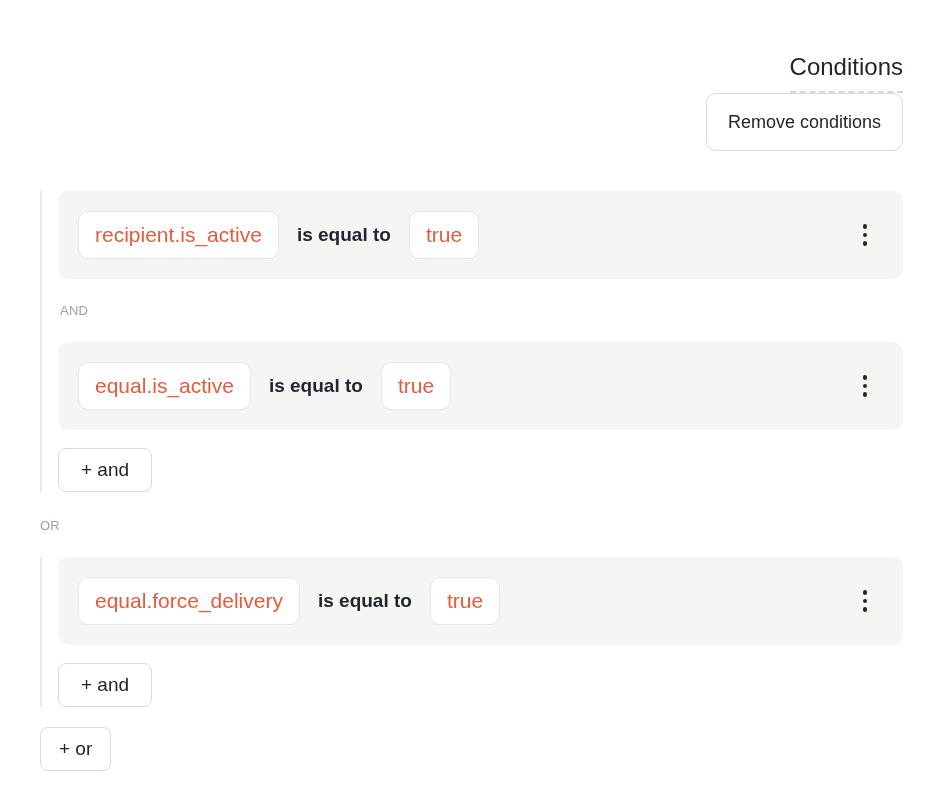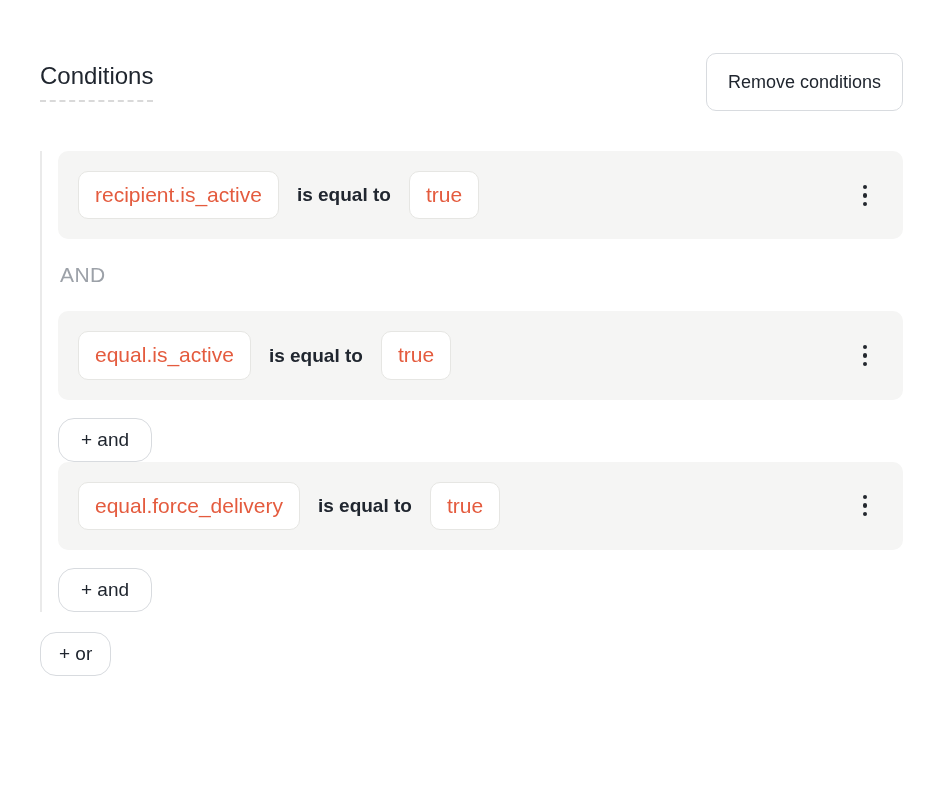--- a/index.html
+++ b/index.html
@@ -12,21 +12,21 @@
     --rail:#EAEAEA;
   }
   *{box-sizing:border-box;margin:0;padding:0;}
   html,body{background:#fff;}
   body{
     width:946px;height:792px;overflow:hidden;
     font-family:"Liberation Sans","DejaVu Sans",sans-serif;
     color:var(--text);
   }
   .page{width:946px;height:792px;padding:53px 43px 40px 40px;}
-  .header-row{display:flex;justify-content:space-between;align-items:center;margin-bottom:40px;}
+  .header-row{display:flex;justify-content:space-between;align-items:flex-end;margin-bottom:40px;flex-direction:column;}
   .page-title{
     font-size:24px;font-weight:500;color:var(--text);line-height:1.15;
     border-bottom:2px dashed #D9D9D9;padding-bottom:10px;
   }
   .btn{
     background:#fff;border:1px solid var(--border);border-radius:10px;
     color:var(--text);cursor:pointer;font-family:inherit;
   }
   .btn-remove{font-size:18px;padding:16px 21px;line-height:1.35;}
   .group{border-left:2px solid var(--rail);padding-left:16px;}
@@ -43,25 +43,25 @@
     cursor:pointer;
   }
   .operator{font-size:19px;font-weight:600;color:var(--text);}
   .kebab-btn{
     margin-left:auto;background:transparent;border:none;cursor:pointer;
     width:40px;height:44px;display:flex;flex-direction:column;
     align-items:center;justify-content:center;gap:4px;
   }
   .kebab-btn .dot{width:4.5px;height:4.5px;border-radius:50%;background:#23272E;}
   .joiner{
-    color:var(--muted);font-size:21px;font-weight:500;letter-spacing:.02em;
+    color:var(--muted);font-size:13px;font-weight:500;letter-spacing:.02em;
   }
   .joiner-and{margin:24px 0 24px 2px;}
   .joiner-or{margin:26px 0 24px 0;}
-  .btn-add{font-size:19px;border-radius:16px;margin-top:18px;text-align:center;}
+  .btn-add{font-size:19px;border-radius:8px;margin-top:18px;text-align:center;}
   .btn-add-and{padding:10px 22px;}
   .btn-add-or{padding:10px 18px;margin-top:20px;}
 </style>
 </head>
 <body>
 
 <div class="page">
 
   <div class="header-row">
     <h2 class="page-title">Conditions</h2>
@@ -90,20 +90,21 @@
       <button class="kebab-btn">
         <span class="dot"></span>
         <span class="dot"></span>
         <span class="dot"></span>
       </button>
     </div>
 
     <button class="btn btn-add btn-add-and">+ and</button>
   </div>
 
+  <div class="joiner joiner-or">OR</div>
 
   <div class="group">
 
     <div class="condition-row">
       <span class="code-pill">equal.force_delivery</span>
       <span class="operator">is equal to</span>
       <span class="code-pill">true</span>
       <button class="kebab-btn">
         <span class="dot"></span>
         <span class="dot"></span>

